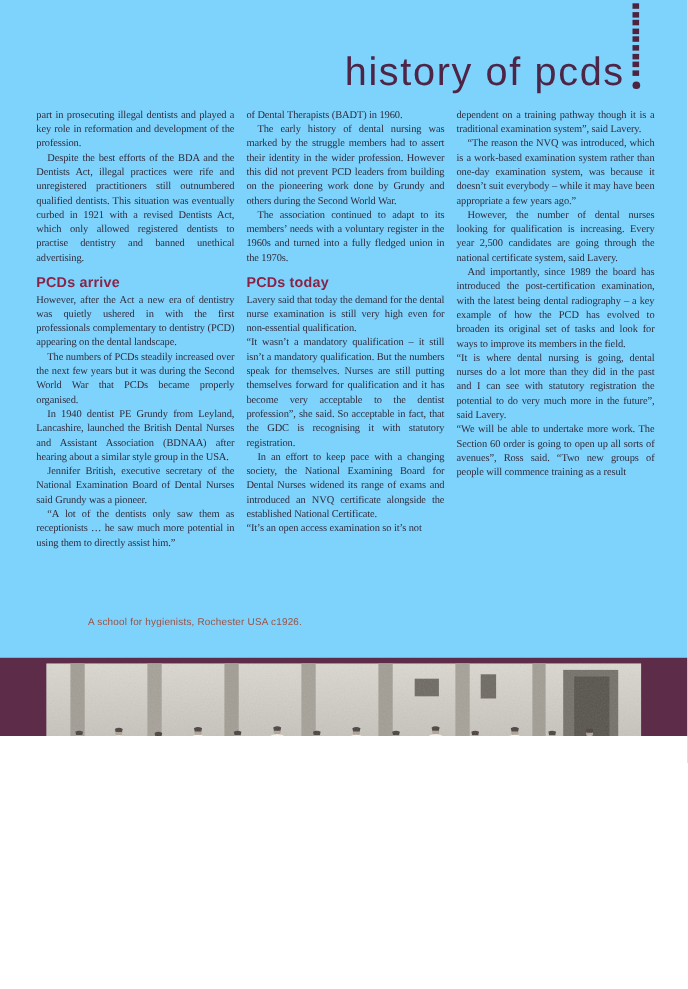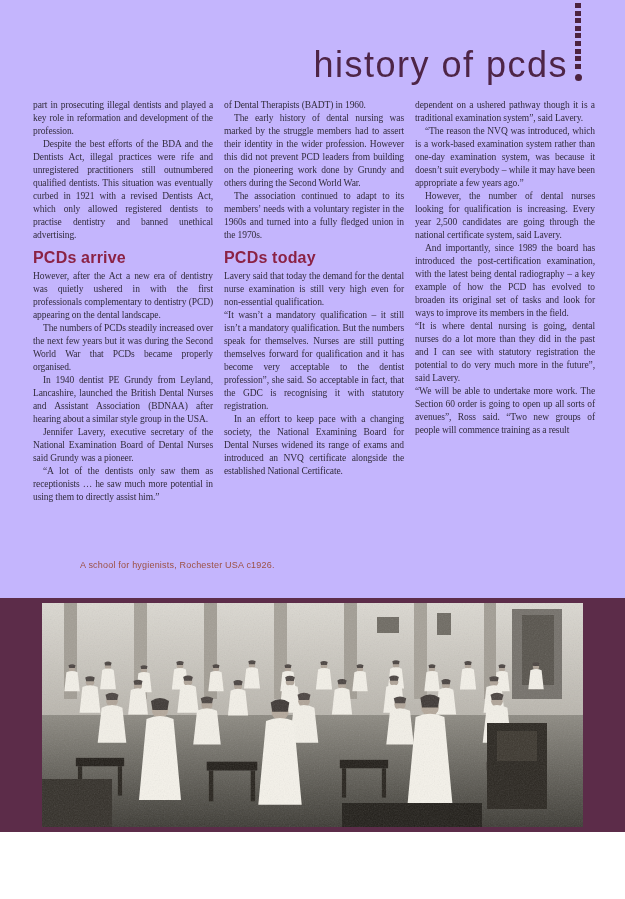--- a/index.html
+++ b/index.html
@@ -1,18 +1,18 @@
 <!DOCTYPE html>
 <html><head>
 <meta charset="utf-8">
 <style>
   html,body{margin:0;padding:0;}
   .page{
-    position:relative;width:625px;height:832px;overflow:hidden;
-    background:#c4b5fd;
+    position:relative;width:625px;height:669px;overflow:hidden;
+    background:#7dd3fc;
     font-family:"Liberation Sans",sans-serif;
   }
   
   .masthead-title{
     position:absolute;top:44px;right:57px;margin:0;
     font-size:36px;font-weight:300;letter-spacing:1.5px;
     color:#4e2547;font-family:"Liberation Sans",sans-serif;
   }
   .dot-col{position:absolute;left:575px;top:3px;width:8px;}
   .dot-col .dot{width:6px;height:5px;background:#4d2340;margin:0 0 2.6px 0;}
@@ -24,21 +24,21 @@
   }
   .col{width:180px;}
   .body-p{
     margin:0;font-family:"Liberation Serif",serif;
     font-size:9.5px;line-height:13px;color:#322c3d;
     text-align:justify;letter-spacing:-0.1px;
   }
   .body-p.indent{text-indent:10px;}
   .col-heading{
     margin:7px 0 3px 0;font-family:"Liberation Sans",sans-serif;
-    font-size:16px;font-weight:bold;color:#8b2245;letter-spacing:0.2px;
+    font-size:13px;font-weight:bold;color:#8b2245;letter-spacing:0.2px;
   }
   
   .caption{
     position:absolute;left:38px;top:559px;width:560px;
     font-size:9px;line-height:13px;color:#9c5144;letter-spacing:0.2px;
   }
   .caption .cap2{margin-left:42px;}
   
   .photo-band{
     position:absolute;left:0;top:598px;width:625px;height:238px;
@@ -79,34 +79,35 @@
   </div>
 
   <div class="columns">
     <div class="col">
         <p class="body-p">part in prosecuting illegal dentists and played a key role in reformation and development of the profession.</p>
         <p class="body-p indent">Despite the best efforts of the BDA and the Dentists Act, illegal practices were rife and unregistered practitioners still outnumbered qualified dentists. This situation was eventually curbed in 1921 with a revised Dentists Act, which only allowed registered dentists to practise dentistry and banned unethical advertising.</p>
         <h3 class="col-heading">PCDs arrive</h3>
         <p class="body-p">However, after the Act a new era of dentistry was quietly ushered in with the first professionals complementary to dentistry (PCD) appearing on the dental landscape.</p>
         <p class="body-p indent">The numbers of PCDs steadily increased over the next few years but it was during the Second World War that PCDs became properly organised.</p>
         <p class="body-p indent">In 1940 dentist PE Grundy from Leyland, Lancashire, launched the British Dental Nurses and Assistant Association (BDNAA) after hearing about a similar style group in the USA.</p>
-        <p class="body-p indent">Jennifer Lavery, executive secretary of the National Examination Board of Dental Nurses said Grundy was a pioneer.</p>
+        <p class="body-p indent">Jennifer British, executive secretary of the National Examination Board of Dental Nurses said Grundy was a pioneer.</p>
         <p class="body-p indent">“A lot of the dentists only saw them as receptionists … he saw much more potential in using them to directly assist him.”</p>
       </div>
     <div class="col">
         <p class="body-p">of Dental Therapists (BADT) in 1960.</p>
         <p class="body-p indent">The early history of dental nursing was marked by the struggle members had to assert their identity in the wider profession. However this did not prevent PCD leaders from building on the pioneering work done by Grundy and others during the Second World War.</p>
         <p class="body-p indent">The association continued to adapt to its members’ needs with a voluntary register in the 1960s and turned into a fully fledged union in the 1970s.</p>
         <h3 class="col-heading">PCDs today</h3>
         <p class="body-p">Lavery said that today the demand for the dental nurse examination is still very high even for non-essential qualification.</p>
         <p class="body-p">“It wasn’t a mandatory qualification – it still isn’t a mandatory qualification. But the numbers speak for themselves. Nurses are still putting themselves forward for qualification and it has become very acceptable to the dentist profession”, she said. So acceptable in fact, that the GDC is recognising it with statutory registration.</p>
         <p class="body-p indent">In an effort to keep pace with a changing society, the National Examining Board for Dental Nurses widened its range of exams and introduced an NVQ certificate alongside the established National Certificate.</p>
+        <p class="body-p">“It’s an open access examination so it’s not</p>
       </div>
     <div class="col">
-        <p class="body-p">dependent on a ushered pathway though it is a traditional examination system”, said Lavery.</p>
+        <p class="body-p">dependent on a training pathway though it is a traditional examination system”, said Lavery.</p>
         <p class="body-p indent">“The reason the NVQ was introduced, which is a work-based examination system rather than one-day examination system, was because it doesn’t suit everybody – while it may have been appropriate a few years ago.”</p>
         <p class="body-p indent">However, the number of dental nurses looking for qualification is increasing. Every year 2,500 candidates are going through the national certificate system, said Lavery.</p>
         <p class="body-p indent">And importantly, since 1989 the board has introduced the post-certification examination, with the latest being dental radiography – a key example of how the PCD has evolved to broaden its original set of tasks and look for ways to improve its members in the field.</p>
         <p class="body-p">“It is where dental nursing is going, dental nurses do a lot more than they did in the past and I can see with statutory registration the potential to do very much more in the future”, said Lavery.</p>
         <p class="body-p">“We will be able to undertake more work. The Section 60 order is going to open up all sorts of avenues”, Ross said. “Two new groups of people will commence training as a result</p>
       </div>
   </div>
 
   <div class="caption">
     <div class="cap2">A school for hygienists, Rochester USA c1926.</div>

